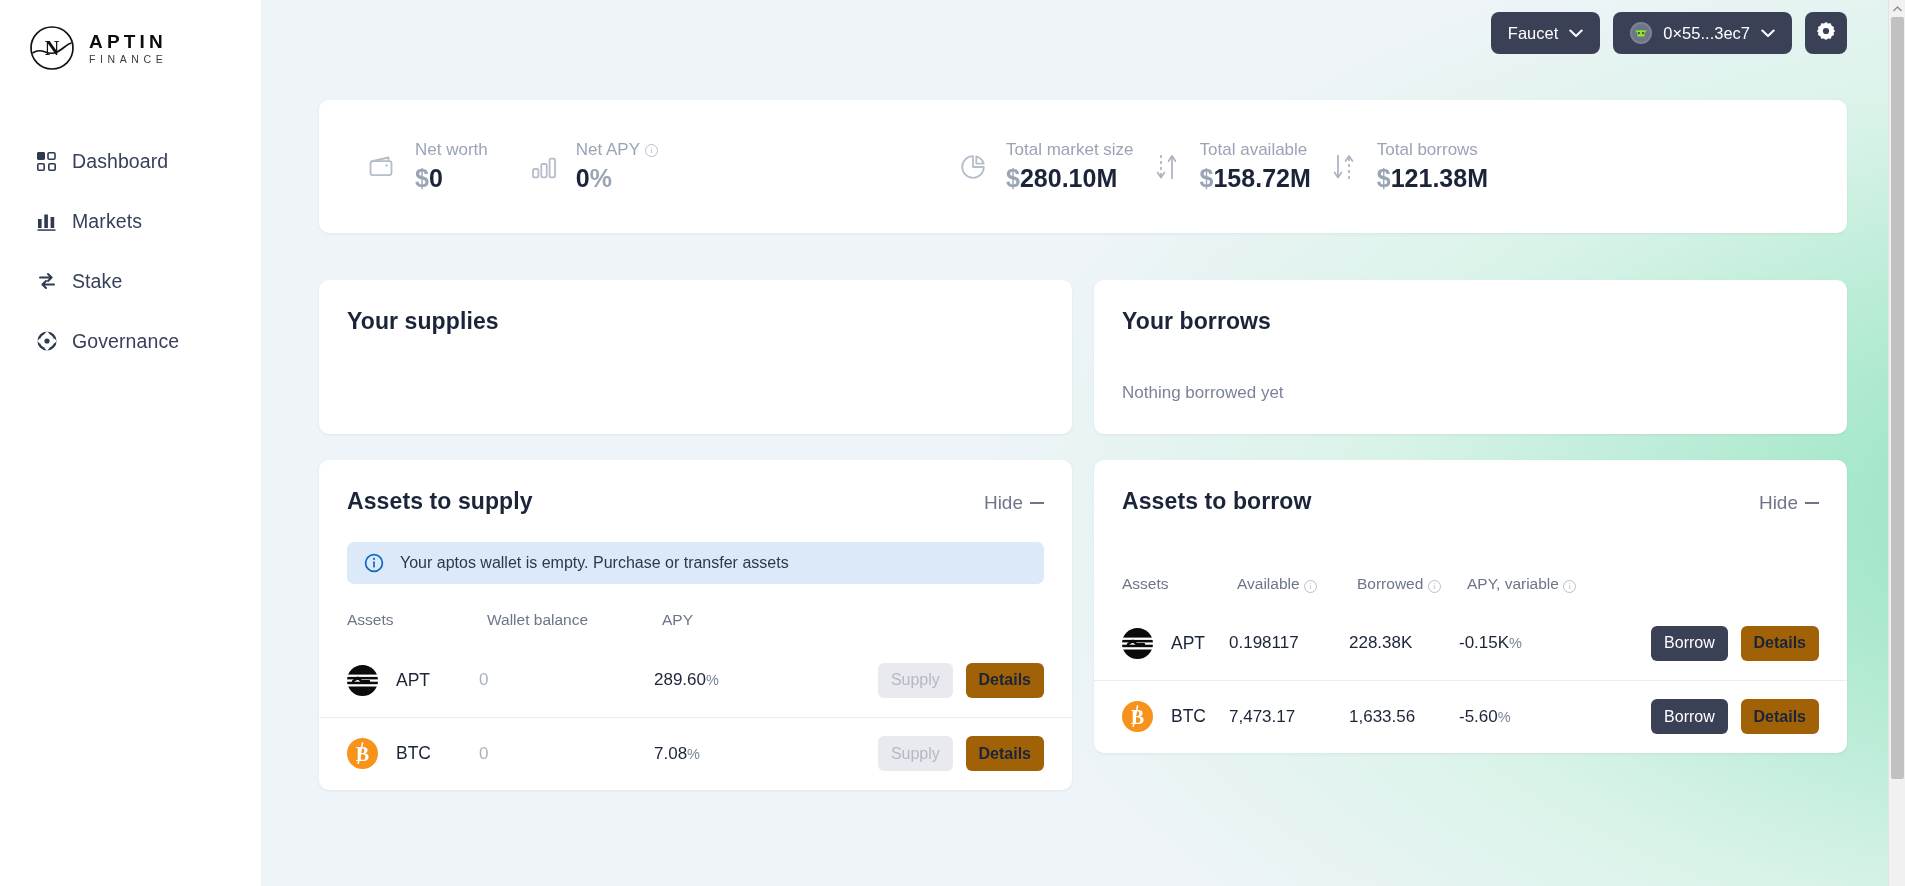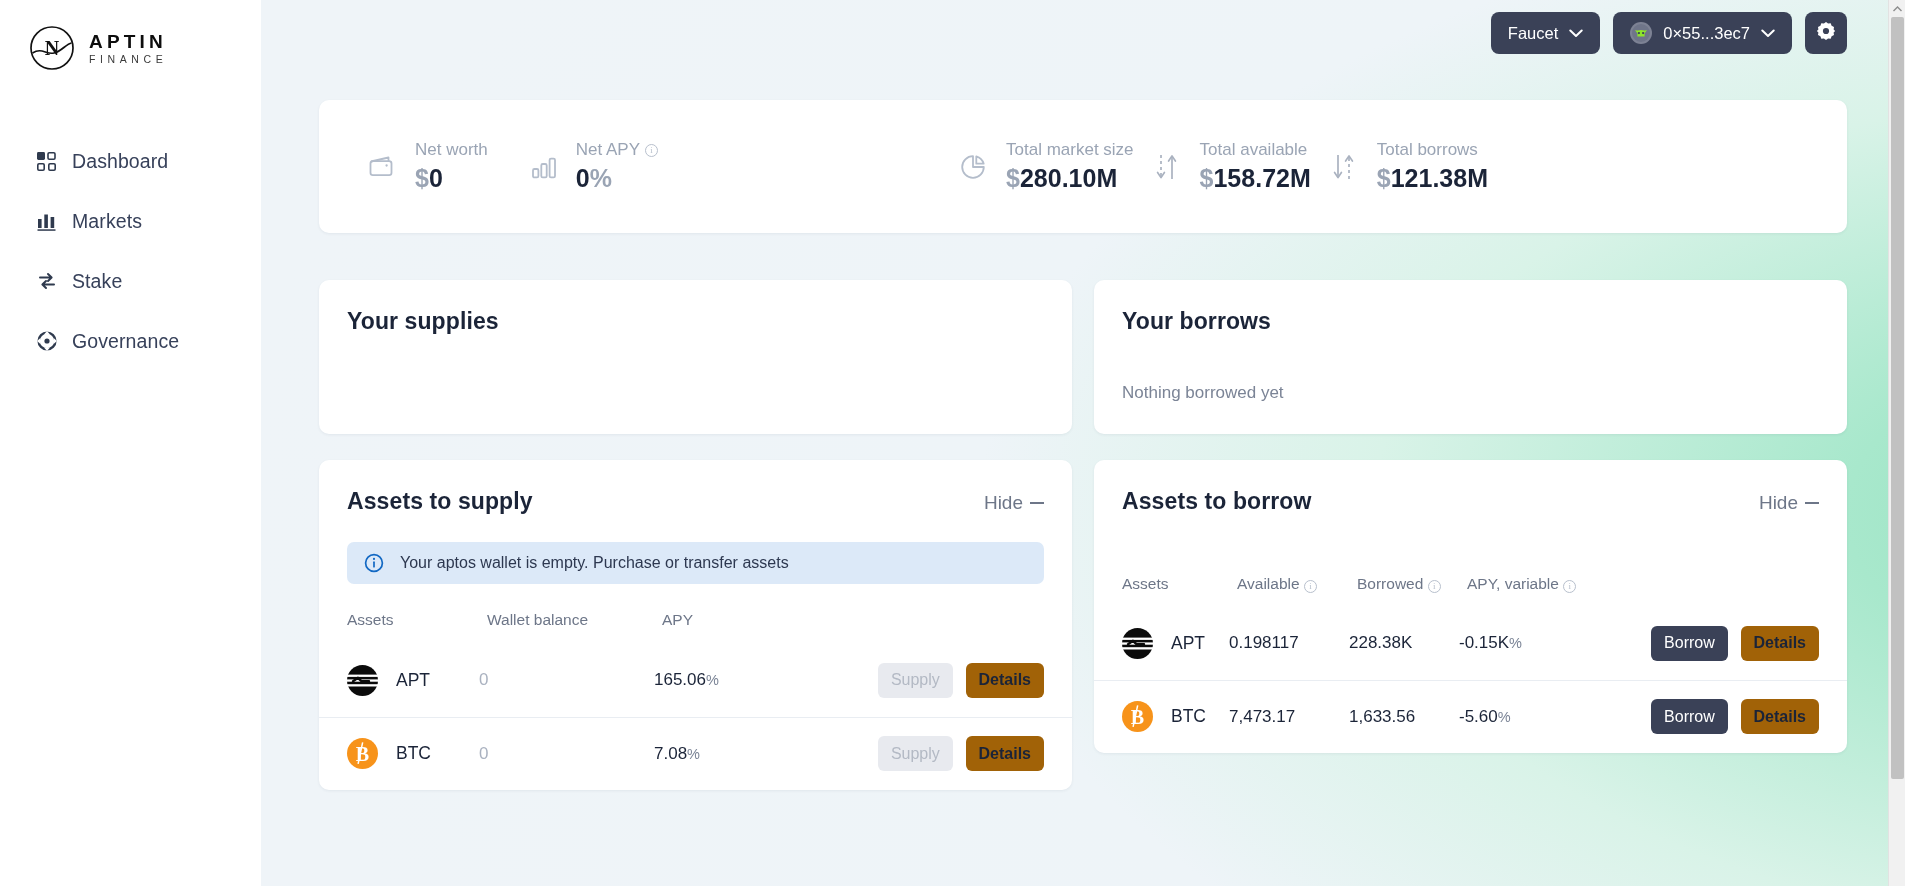--- a/index.html
+++ b/index.html
@@ -544,21 +544,21 @@
                             <rect x="0" y="14.4" width="31" height="2.3"></rect>
                             <rect x="0" y="19.2" width="31" height="2.3"></rect>
                           </g>
                           <path d="M6 16.2 L11 12.8 L14.4 16.2 L22 16.2" fill="none" stroke="#0b0b0b" stroke-width="2.4" stroke-linejoin="round" stroke-linecap="round"></path>
                         </svg>
                       </span>
                       <span class="asset-name">APT</span>
                     </span>
                   </td>
                   <td class="c2 muted">0</td>
-                  <td class="c3"><span>165.06</span><span class="pct-unit">%</span></td>
+                  <td class="c3"><span>289.60</span><span class="pct-unit">%</span></td>
                   <td class="act-cell">
                     <button class="btn-sm btn-disabled">Supply</button>
                     <button class="btn-sm btn-ghost">Details</button>
                   </td>
                 </tr>
                 <tr>
                   <td class="c1">
                     <span class="asset-cell">
                       <span class="coin">
                         <svg width="31" height="31" viewBox="0 0 31 31">

